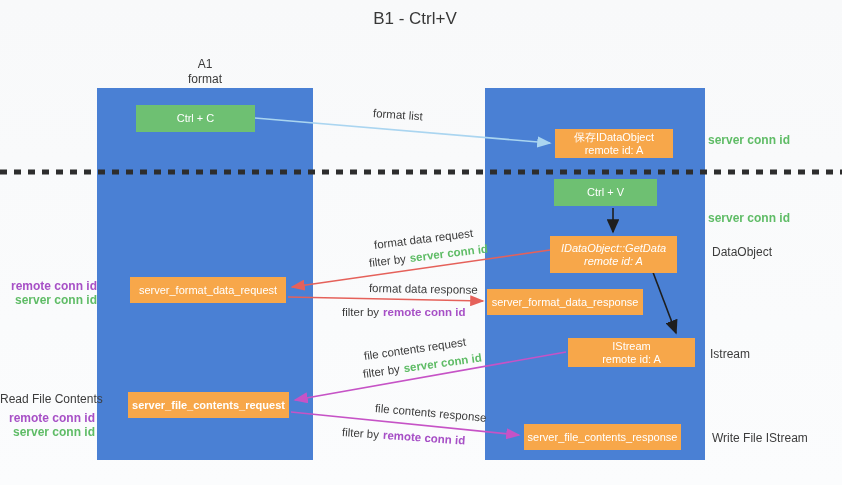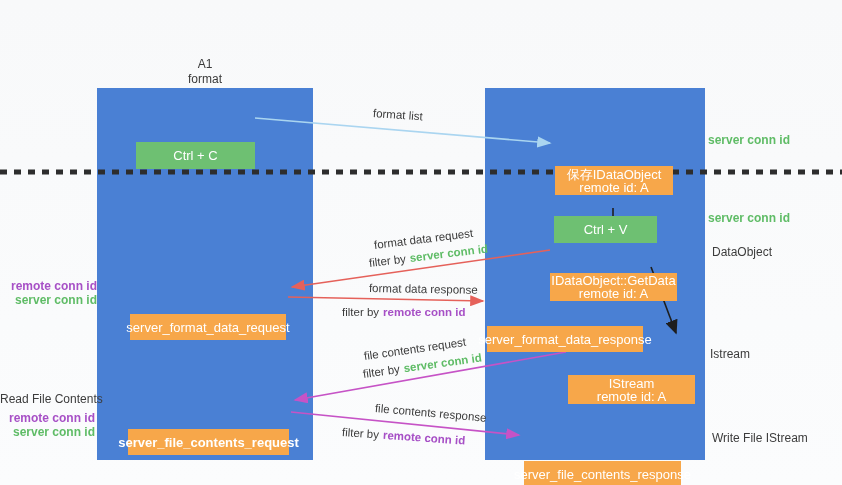--- a/index.html
+++ b/index.html
@@ -2,38 +2,39 @@
 <html style="--column-blue: #4a80d4; --box-green: #6ec072; --box-orange: #f7a74a; --arrow-lightblue: #aad5f0; --arrow-red: #e5615a; --arrow-magenta: #c653c6; --arrow-black: #1e1e1e; --text-green: #5fbc66; --text-purple: #a750c6; --divider-black: #2d2d2d;"><head>
 <meta charset="utf-8">
 <style>
   * { margin:0; padding:0; box-sizing:border-box; }
   html,body { font-family:"Liberation Sans",sans-serif; background:#ffffff; }
   .canvas { position:relative; width:842px; height:485px; background:linear-gradient(180deg,#f8f9fa 0%,#fbfcfd 100%); overflow:hidden; color:#3c3c3c; }
   .abs { position:absolute; }
   .lane { background:var(--column-blue,#4a80d4); z-index:1; }
   .overlay { position:absolute; left:0; top:0; z-index:2; pointer-events:none; }
   .node { z-index:3; display:flex; flex-direction:column; align-items:center; justify-content:center;
-          color:#ffffff; font-size:13px; line-height:13px; text-align:left; white-space:nowrap;margin-top:37px; }
+          color:#ffffff; font-size:11px; line-height:13px; text-align:left; white-space:nowrap; }
   .green  { background:var(--box-green,#6ec072); }
   .orange { background:var(--box-orange,#f7a74a); }
   .title  { font-size:17px; line-height:21px; text-align:center; color:#383838; z-index:3; }
   .hdr    { font-size:12px; line-height:15px; text-align:center; color:#3a3a3a; z-index:3; }
   .albl   { font-size:11.5px; white-space:nowrap; transform-origin:left center; color:#3c3c3c; z-index:3; }
   .side   { font-size:12px; white-space:nowrap; z-index:3; }
   .pair   { font-size:12px; line-height:14px; text-align:right; font-weight:bold; z-index:3; }
   .green-t  { color:var(--text-green,#5fbc66); font-weight:bold; }
   .purple-t { color:var(--text-purple,#a750c6); font-weight:bold; }
   .gap { margin-left:4px; }
 </style>
 </head>
 <body>
 
 <div class="canvas">
 
   <div class="abs title" style="left:320px; top:8px; width:190px;">
+    <div>B1 - Ctrl+V</div>
   </div>
 
   <div class="abs hdr" style="left:97px; top:57px; width:216px;">
     <div>A1</div>
     <div>format</div>
   </div>
 
   <div class="abs lane" style="left:97px; top:88px; width:216px; height:372px;"></div>
   <div class="abs lane" style="left:485px; top:88px; width:220px; height:372px;"></div>
 
@@ -65,21 +66,21 @@
   <div class="abs node green" style="left:136px; top:105px; width:119px; height:27px;">
     <span>Ctrl + C</span>
   </div>
   <div class="abs node orange" style="left:555px; top:129px; width:118px; height:29px;">
     <span>保存IDataObject</span>
     <span>remote id: A</span>
   </div>
   <div class="abs node green" style="left:554px; top:179px; width:103px; height:27px;">
     <span>Ctrl + V</span>
   </div>
-  <div class="abs node orange" style="left:550px; top:236px; width:127px; height:28px;">
+  <div class="abs node orange" style="left:550px; top:236px; width:127px; height:37px;font-style:italic;">
     <span>IDataObject::GetData</span>
     <span>remote id: A</span>
   </div>
   <div class="abs node orange" style="left:487px; top:289px; width:156px; height:26px;">
     <span>server_format_data_response</span>
   </div>
   <div class="abs node orange" style="left:130px; top:277px; width:156px; height:26px;">
     <span>server_format_data_request</span>
   </div>
   <div class="abs node orange" style="left:568px; top:338px; width:127px; height:29px;">

